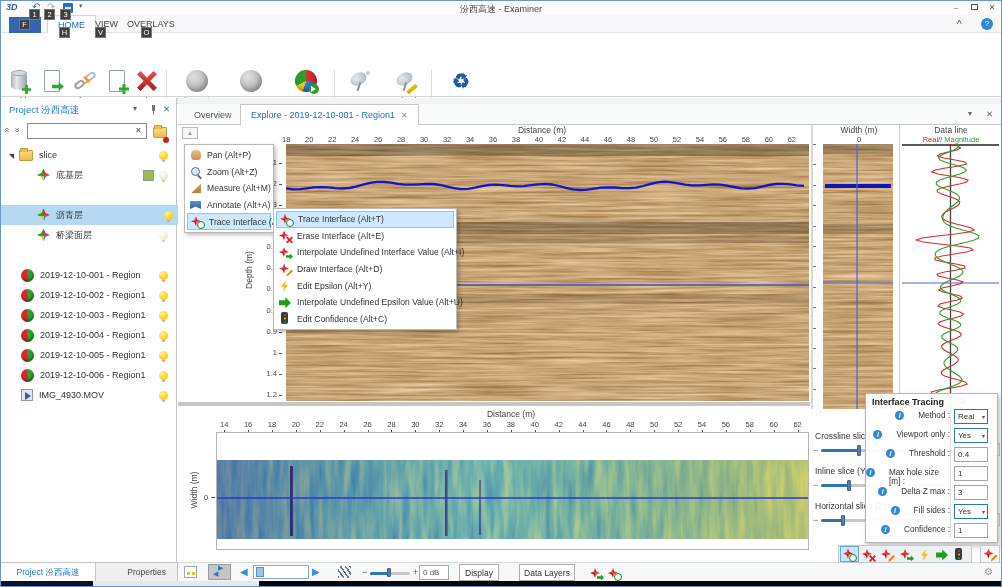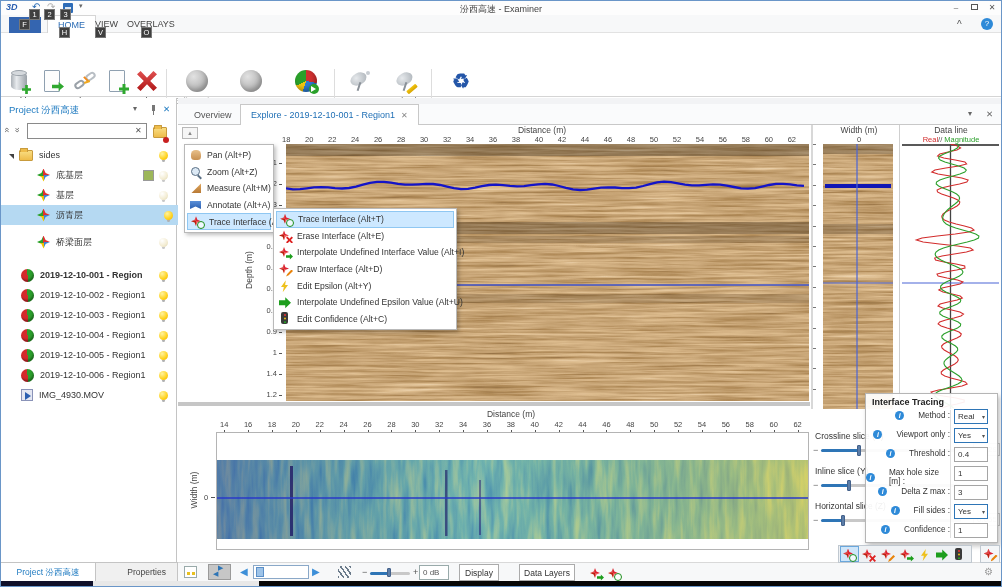--- a/index.html
+++ b/index.html
@@ -59,21 +59,21 @@
   .fold::before{content:"";position:absolute;left:0;top:-3px;width:6px;height:3px;background:#eebc4a;border:1px solid #c89b3c;border-bottom:none;border-radius:1px 1px 0 0}
   .movic{width:12px;height:12px;flex:0 0 12px;background:#e4e7f2;border:1px solid #8a93b8;position:relative}
   .movic::after{content:"";position:absolute;left:3px;top:2px;border-left:6px solid #2b5fb0;border-top:4px solid transparent;border-bottom:4px solid transparent}
   
   .btnw{position:absolute;background:#fff;border:1px solid #ababab;font-size:8.5px;color:#333;text-align:center;cursor:pointer}
   .dd{position:absolute;background:#fff;border:1px solid #2e75b6;font-size:8px;color:#333;display:flex;align-items:center;justify-content:space-between;padding:0 2px 0 3px;cursor:pointer}
   .inpb{position:absolute;background:#fff;border:1px solid #a5a5a5;font-size:8px;color:#333;padding:0 3px;display:flex;align-items:center;cursor:text}
   .info{width:9px;height:9px;border-radius:50%;background:#2e8ad8;color:#fff;font-size:7px;line-height:9px;text-align:center;display:inline-block;font-style:italic;font-weight:bold;flex:0 0 9px}
   .strack{position:absolute;height:3px;border-radius:2px}
   .shandle{position:absolute;width:4px;height:11px;background:#5b7da8;border:1px solid #44618a;border-radius:1px;cursor:pointer}
-  .fldrow{position:absolute;display:flex;align-items:center;justify-content:flex-end;gap:14px;font-size:8.2px;color:#333;width:84px}
+  .fldrow{position:absolute;display:flex;align-items:flex-start;justify-content:flex-end;gap:14px;font-size:8.2px;color:#333;width:84px}
   .wbtn{position:absolute;width:14px;height:12px;text-align:center;line-height:11px;font-size:8px;color:#555;cursor:pointer}
   .tabx{color:#888;font-size:8px;margin-left:6px}
   .ticks-col{background:repeating-linear-gradient(to bottom,#777 0 1px,transparent 1px 20.4px)}
 </style>
 </head>
 <body>
 
 <div id="win">
 
   <div class="abs" style="left:0;top:0;width:1000px;height:14px;background:#fdfdfd">
@@ -225,45 +225,40 @@
       <span class="abs" style="left:3px;top:3px;font-size:9px;color:#666;transform:rotate(90deg);cursor:pointer">«</span>
       <span class="abs" style="left:13px;top:3px;font-size:9px;color:#666;transform:rotate(-90deg);cursor:pointer">«</span>
       <span class="abs" style="left:26px;top:1px;width:120px;height:16px;background:#fff;border:1px solid #8a8a8a"></span>
       <span class="abs" style="left:134px;top:4px;font-size:8px;color:#555;cursor:pointer">✕</span>
       <span class="abs" style="left:152px;top:2px;cursor:pointer"><span class="fold" style="display:inline-block"></span><span style="position:absolute;right:-2px;bottom:-1px;width:6px;height:6px;border-radius:50%;background:#c82020"></span></span>
     </div>
 
     <div class="trow" style="top:47px">
       <span style="margin-left:8px;width:0;height:0;border-top:5px solid #404040;border-left:5px solid transparent;transform:translateY(1px)"></span>
       <span class="fold" style="margin-left:5px"></span>
-      <span style="margin-left:6px">sides</span>
+      <span style="margin-left:6px">slice</span>
       <span class="bulb"></span>
     </div>
     <div class="trow" style="top:67px">
       <span class="lyr" style="margin-left:36px"></span>
       <span style="margin-left:6px">底基层</span>
       <span class="chip" style="background:#9db75a"></span>
       <span class="bulb dim"></span>
     </div>
-    <div class="trow" style="top:87px">
-      <span class="lyr" style="margin-left:36px"></span>
-      <span style="margin-left:6px">基层</span>
-      <span class="bulb dim"></span>
-    </div>
     <div class="trow" style="top:107px;background:#b5d9f2;width:180px">
       <span class="lyr" style="margin-left:36px"></span>
       <span style="margin-left:6px">沥青层</span>
       <span class="bulb"></span>
     </div>
-    <div class="trow" style="top:134px">
+    <div class="trow" style="top:127px">
       <span class="lyr" style="margin-left:36px"></span>
       <span style="margin-left:6px">桥梁面层</span>
       <span class="bulb dim"></span>
     </div>
-    <div class="trow" style="top:167px;font-weight:bold">
+    <div class="trow" style="top:167px;font-weight:normal">
       <span class="pieic" style="margin-left:20px"></span>
       <span style="margin-left:6px;white-space:nowrap;overflow:hidden;max-width:108px">2019-12-10-001 - Region</span>
       <span class="bulb"></span>
     </div>
     <div class="trow" style="top:187px">
       <span class="pieic" style="margin-left:20px"></span>
       <span style="margin-left:6px">2019-12-10-002 - Region1</span>
       <span class="bulb"></span>
     </div>
     <div class="trow" style="top:207px">

